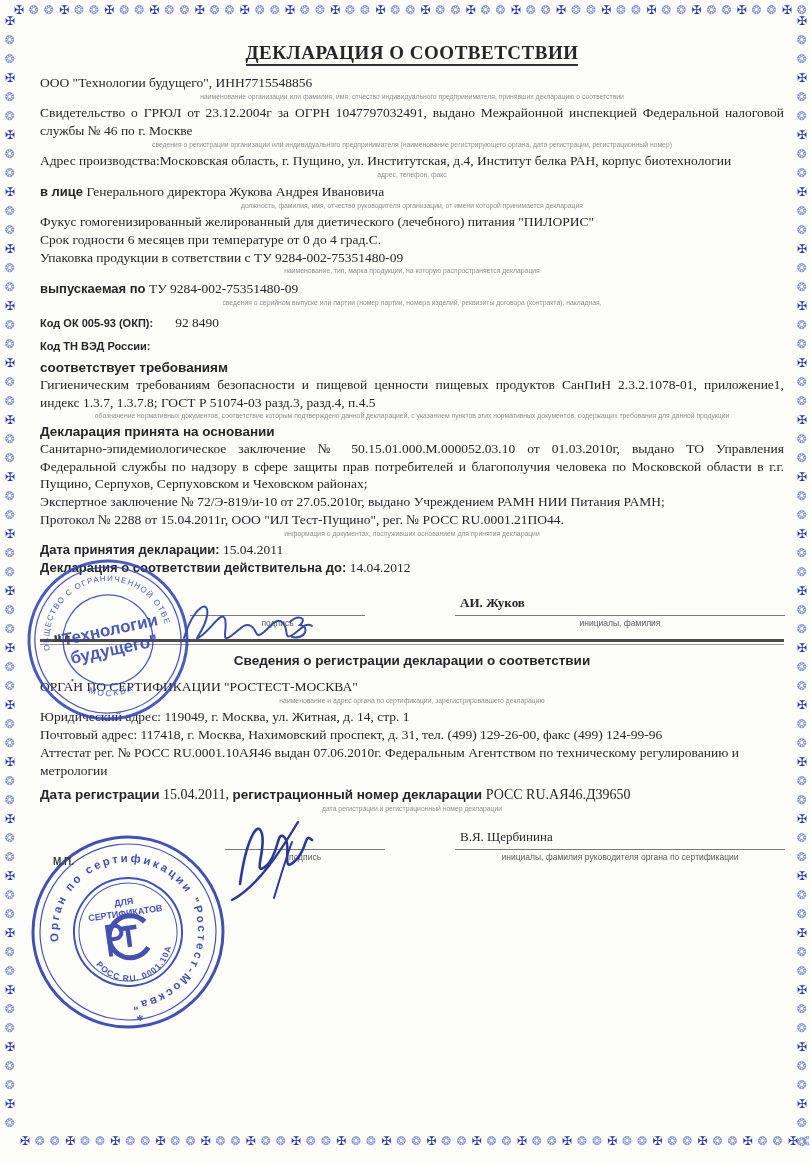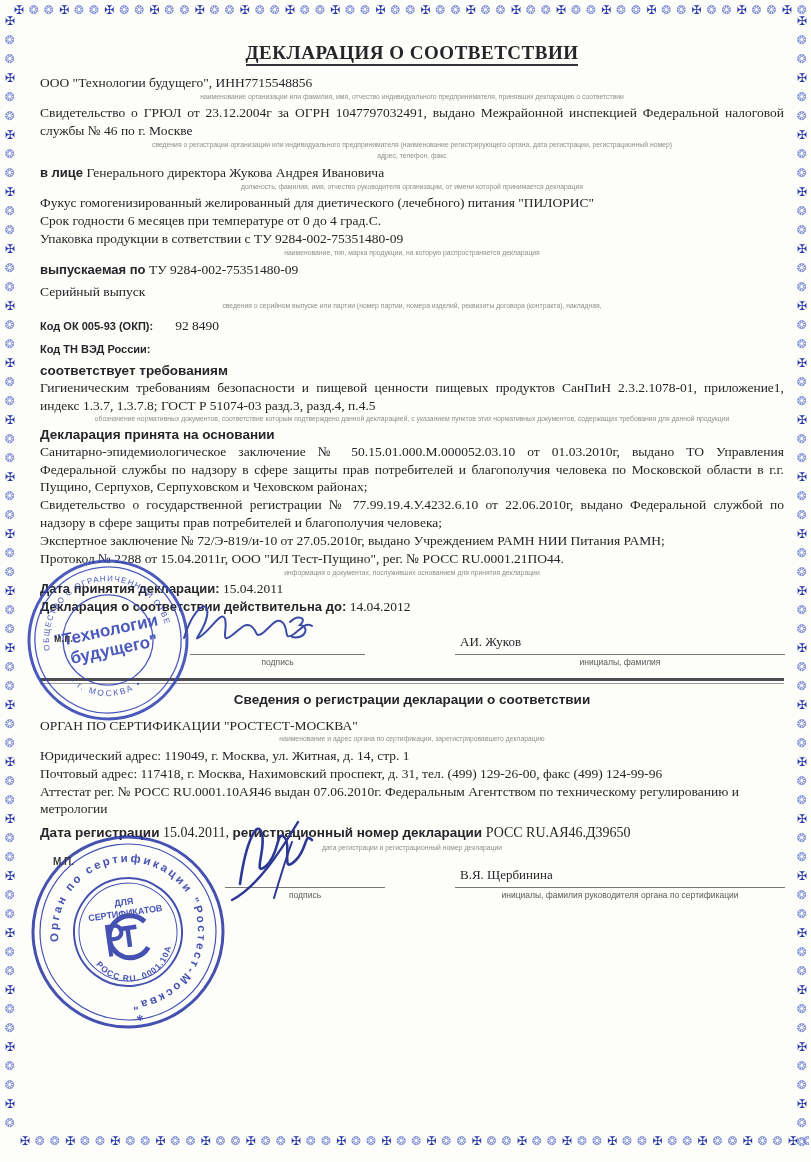--- a/index.html
+++ b/index.html
@@ -53,58 +53,57 @@
     <div class="title">
       <span>ДЕКЛАРАЦИЯ О СООТВЕТСТВИИ</span>
     </div>
 
     <div class="ln">ООО "Технологии будущего", ИНН7715548856</div>
     <div class="cap">наименование организации или фамилия, имя, отчество индивидуального предпринимателя, принявших декларацию о соответствии</div>
 
     <div class="ln just">Свидетельство о ГРЮЛ от 23.12.2004г за ОГРН 1047797032491, выдано Межрайонной инспекцией Федеральной налоговой службы № 46 по г. Москве</div>
     <div class="cap">сведения о регистрации организации или индивидуального предпринимателя (наименование регистрирующего органа, дата регистрации, регистрационный номер)</div>
 
+    <div class="ln">Адрес производства:Московская область, г. Пущино, ул. Институтская, д.4, Институт белка РАН, корпус биотехнологии</div>
     <div class="cap">адрес, телефон, факс</div>
 
     <div class="ln"><span class="blab">в лице</span> <span>Генерального директора Жукова Андрея Ивановича</span></div>
     <div class="cap">должность, фамилия, имя, отчество руководителя организации, от имени которой принимается декларация</div>
 
 
     <div class="ln">Фукус гомогенизированный желированный для диетического (лечебного) питания "ПИЛОРИС"</div>
     <div class="ln">Срок годности 6 месяцев при температуре от 0 до 4 град.С.</div>
     <div class="ln">Упаковка продукции в сответствии с ТУ 9284-002-75351480-09</div>
     <div class="cap">наименование, тип, марка продукции, на которую распространяется декларация</div>
 
     <div class="ln mt4"><span class="blab">выпускаемая по</span> <span>ТУ 9284-002-75351480-09</span></div>
-    <div class="ln mt4">Серийный выпуск</div>
     <div class="cap">сведения о серийном выпуске или партии (номер партии, номера изделий, реквизиты договора (контракта), накладная,</div>
 
     <div class="codes">
       <div><span>Код ОК 005-93 (ОКП):</span><span class="val">92 8490</span></div>
       <div><span>Код ТН ВЭД России:</span></div>
     </div>
 
     <div class="bhead">соответствует требованиям</div>
     <div class="ln just">Гигиеническим требованиям безопасности и пищевой ценности пищевых продуктов СанПиН 2.3.2.1078-01, приложение1, индекс 1.3.7, 1.3.7.8; ГОСТ Р 51074-03 разд.3, разд.4, п.4.5</div>
     <div class="cap">обозначение нормативных документов, соответствие которым подтверждено данной декларацией, с указанием пунктов этих нормативных документов, содержащих требования для данной продукции</div>
 
     <div class="bhead">Декларация принята на основании</div>
     <div class="ln just">Санитарно-эпидемиологическое заключение № 50.15.01.000.М.000052.03.10 от 01.03.2010г, выдано ТО Управления Федеральной службы по надзору в сфере защиты прав потребителей и благополучия человека по Московской области в г.г. Пущино, Серпухов, Серпуховском и Чеховском районах;</div>
-    <div class="ln just">Свидетельство о государственной регистрации № 77.99.19.4.У.4232.6.10 от 22.06.2010г, выдано Федеральной службой по надзору в сфере защиты прав потребителей и благополучия человека;</div>
     <div class="ln">Экспертное заключение № 72/Э-819/и-10 от 27.05.2010г, выдано Учреждением РАМН НИИ Питания РАМН;</div>
     <div class="ln">Протокол № 2288 от 15.04.2011г, ООО "ИЛ Тест-Пущино", рег. № РОСС RU.0001.21ПО44.</div>
     <div class="cap">информация о документах, послуживших основанием для принятия декларации</div>
 
     <div class="ln"><span class="blab">Дата принятия декларации:</span> <span>15.04.2011</span></div>
     <div class="ln"><span class="blab">Декларация о соответствии действительна до:</span> <span>14.04.2012</span></div>
 
     <div class="sigrow">
       <div class="sline" style="left:150px;top:38px;width:175px;"></div>
       <div class="scap" style="left:150px;top:41px;width:175px;">подпись</div>
-      <div class="sname" style="left:420px;top:18px;">АИ. Жуков</div>
+      <div class="sname" style="left:420px;top:18px;font-weight:bold;">АИ. Жуков</div>
       <div class="sline" style="left:415px;top:38px;width:330px;"></div>
       <div class="scap" style="left:415px;top:41px;width:330px;">инициалы, фамилия</div>
     </div>
 
     <div class="rule2"></div>
 
     <div class="center-head">Сведения о регистрации декларации о соответствии</div>
 
     <div class="ln">ОРГАН ПО СЕРТИФИКАЦИИ "РОСТЕСТ-МОСКВА"</div>
     <div class="cap">наименование и адрес органа по сертификации, зарегистрировавшего декларацию</div>

